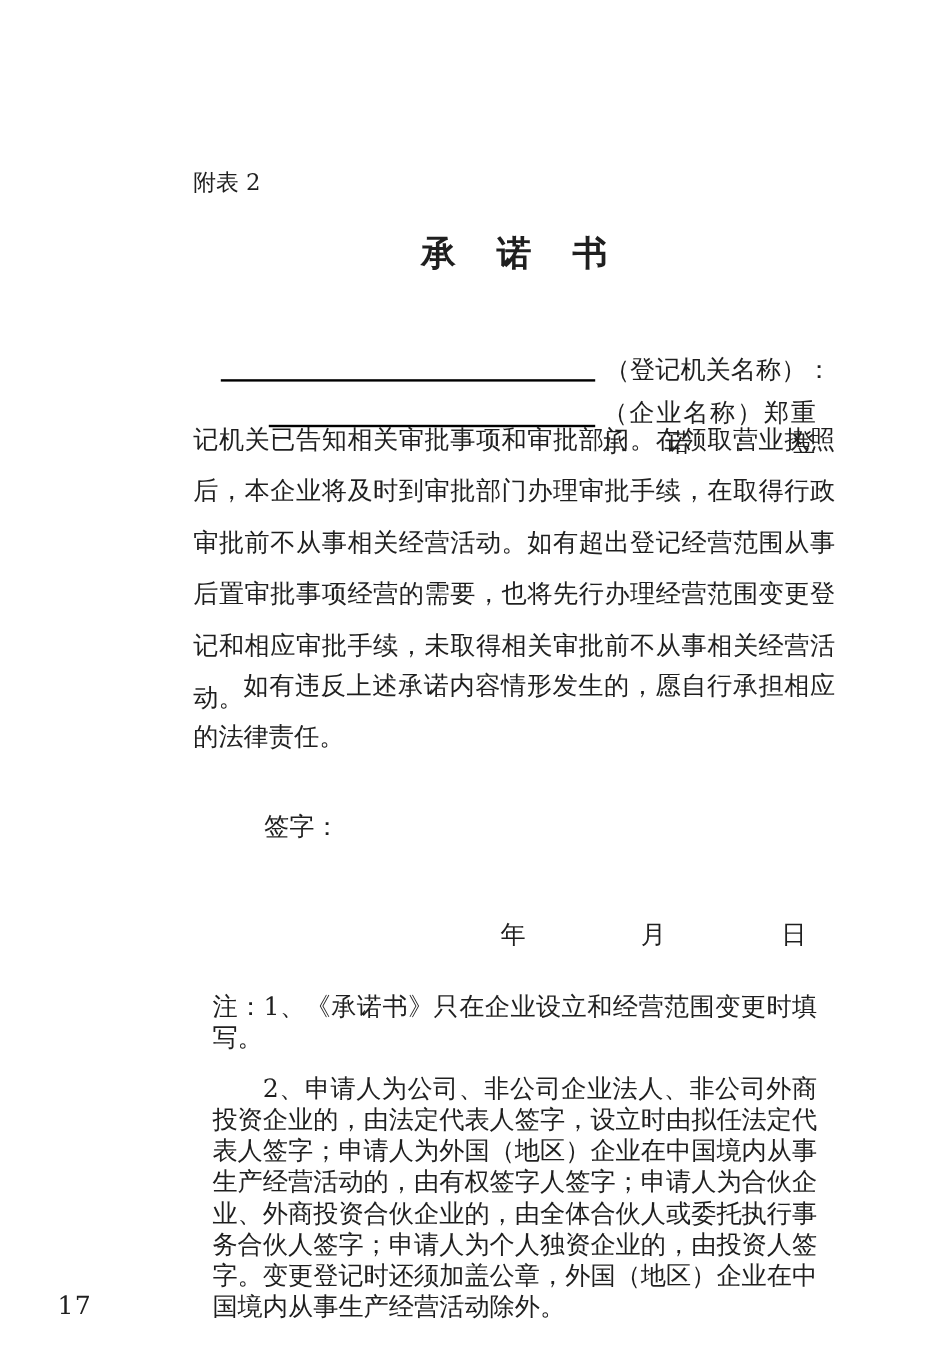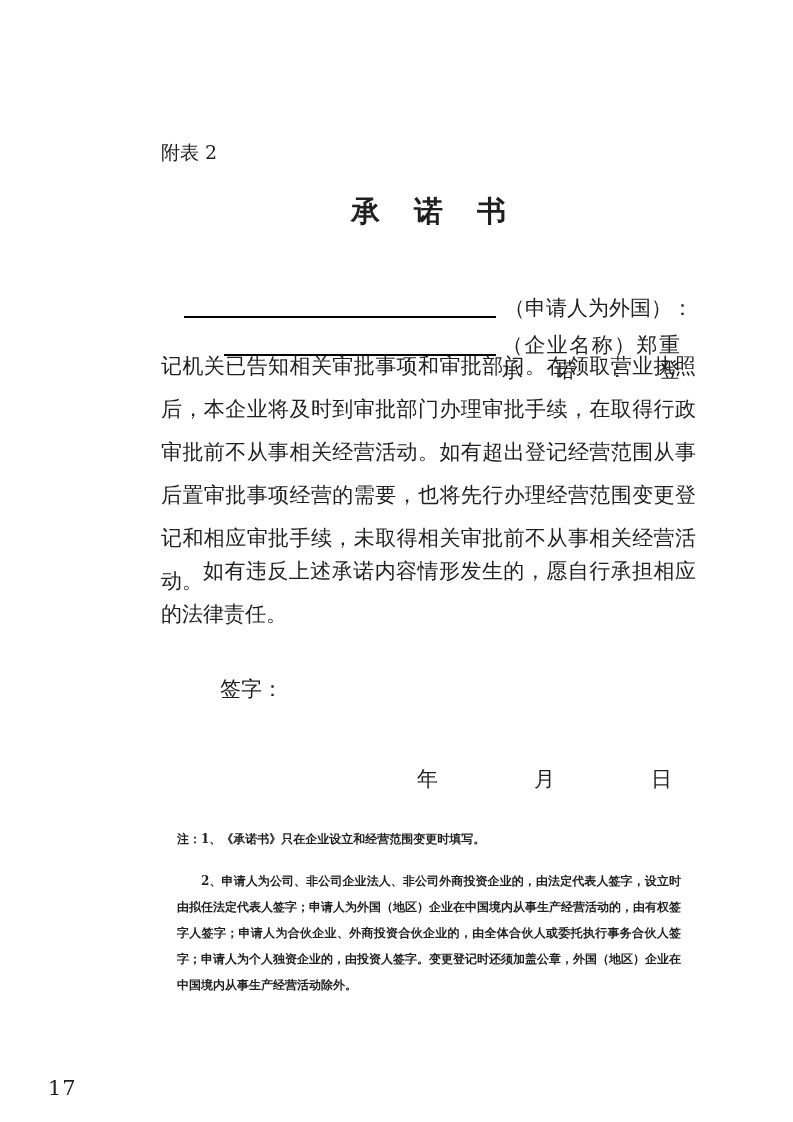--- a/index.html
+++ b/index.html
@@ -93,24 +93,23 @@
     display: flex;
     gap: 64px;
     font-size: 21px;
     line-height: 43px;
   }
   .notes {
     position: absolute;
     left: 113px;
     right: 112px;
     top: 762px;
-    font-size: 12px;
+    font-size: 21px;
     line-height: 26px;
     text-align: justify;
-    font-weight: bold;
   }
   .notes p.indented { text-indent: 2em; }
   .page-number {
     position: absolute;
     left: 0;
     right: 0;
     top: 1028px;
     text-align: left;
     font-size: 21px;
     letter-spacing: 1px;
@@ -120,21 +119,21 @@
 <body>
 
 <div class="page">
 
   <div class="appendix">附表 2</div>
 
   <div class="doc-title">承 诺 书</div>
 
   <div class="form-line line-registry">
     <span class="blank-underline blank-registry"></span>
-    <span class="line-label label-registry">（申请人为外国）：</span>
+    <span class="line-label label-registry">（登记机关名称）：</span>
   </div>
 
   <div class="form-line line-enterprise">
     <span class="blank-underline blank-enterprise"></span>
     <span class="line-label label-enterprise">（企业名称）郑重承诺：登</span>
   </div>
 
   <div class="body-para para-liability">如有违反上述承诺内容情形发生的，愿自行承担相应的法律责任。</div>
 
   <div class="body-para para-commitment">记机关已告知相关审批事项和审批部门。在领取营业执照后，本企业将及时到审批部门办理审批手续，在取得行政审批前不从事相关经营活动。如有超出登记经营范围从事后置审批事项经营的需要，也将先行办理经营范围变更登记和相应审批手续，未取得相关审批前不从事相关经营活动。</div>

